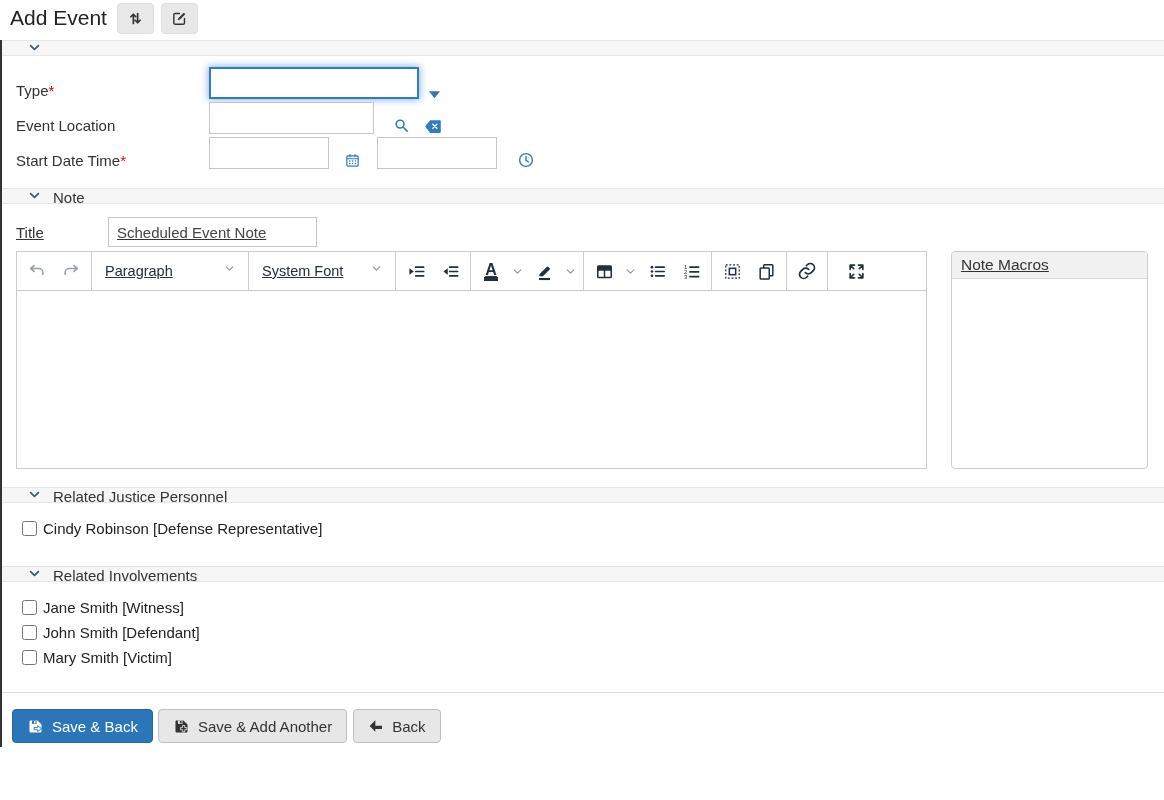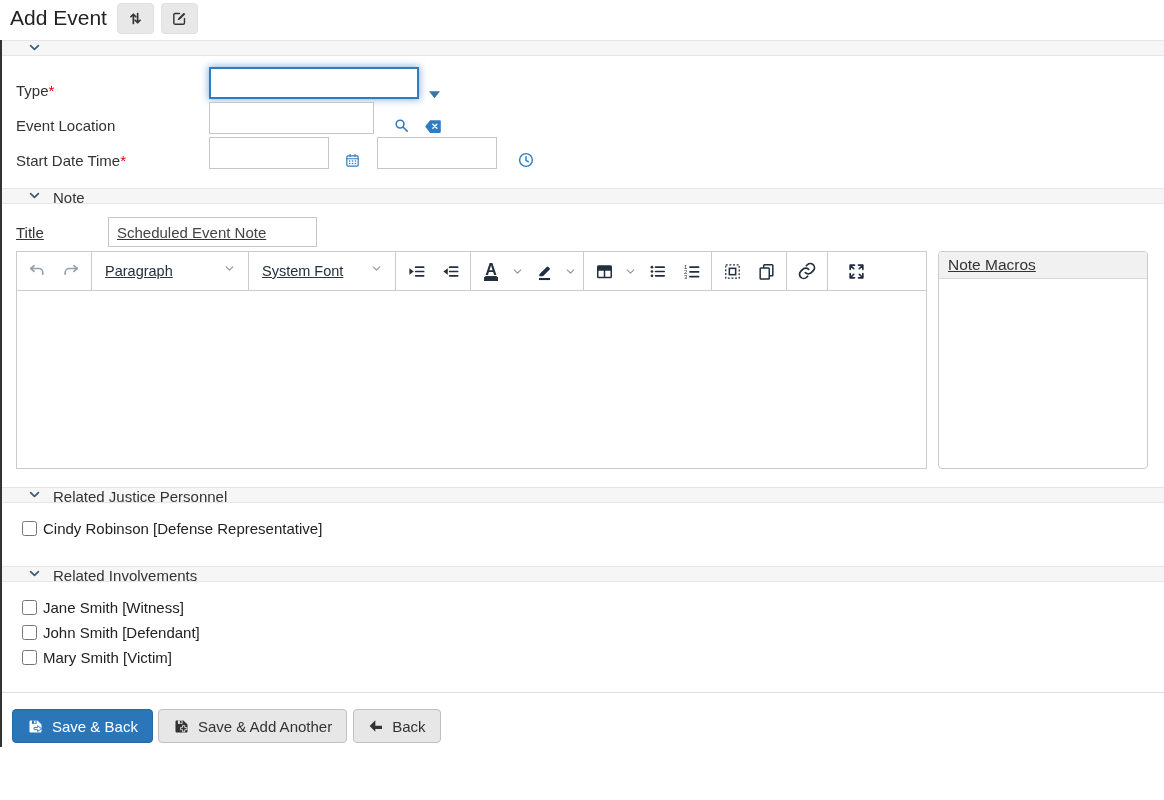--- a/index.html
+++ b/index.html
@@ -67,21 +67,21 @@
   .tb-btn {
     min-width: 34px; height: 34px; display: flex; align-items: center; justify-content: center;
     border-radius: 3px; cursor: pointer; padding: 0 2px;
   }
   .tb-select { display: flex; align-items: flex-start; gap: 14px; padding: 0 10px; font-size: 14.5px; color: #222f3e; cursor: pointer; }
   .tb-chev { display: flex; }
   .a-glyph { font-size: 16px; font-weight: bold; color: #222f3e; border-bottom: 4px solid #222f3e; line-height: 15px; padding: 0 1px; }
   .editor-body { border: 1px solid #ccc; border-top: none; height: 178px; background: #fff; }
 
   .macros-panel {
-    margin-left: 11px; width: 221px; height: 218px; border: 1px solid #ccc; border-radius: 4px;
+    margin-left: 24px; width: 221px; height: 218px; border: 1px solid #ccc; border-radius: 4px;
     overflow: hidden; background: #fff;
   }
   .macros-header {
     height: 27px; background: #f1f1f1; border-bottom: 1px solid #d9d9d9;
     display: flex; align-items: center; padding-left: 9px; font-size: 15.5px; color: #333;
   }
   .macros-body { height: 100%; }
 
   
   .check-list { padding: 17px 0 10px 22px; }

